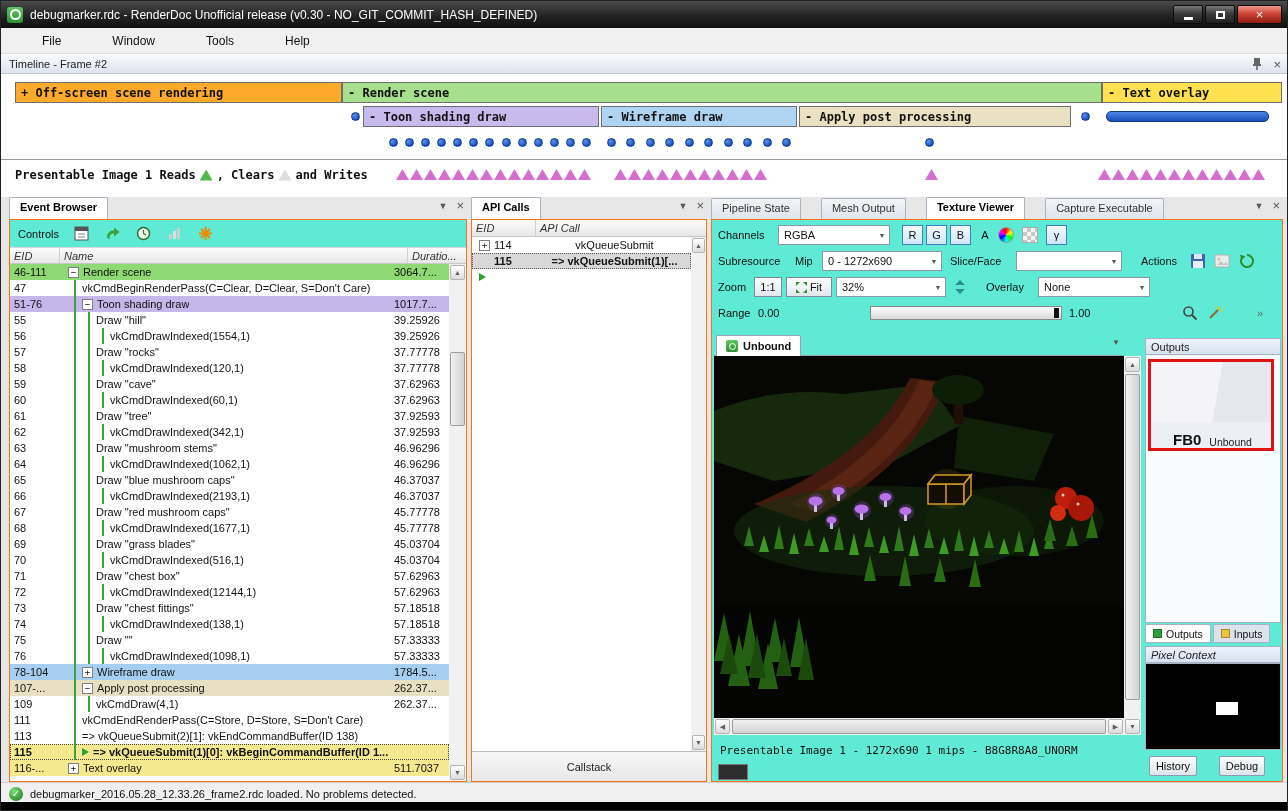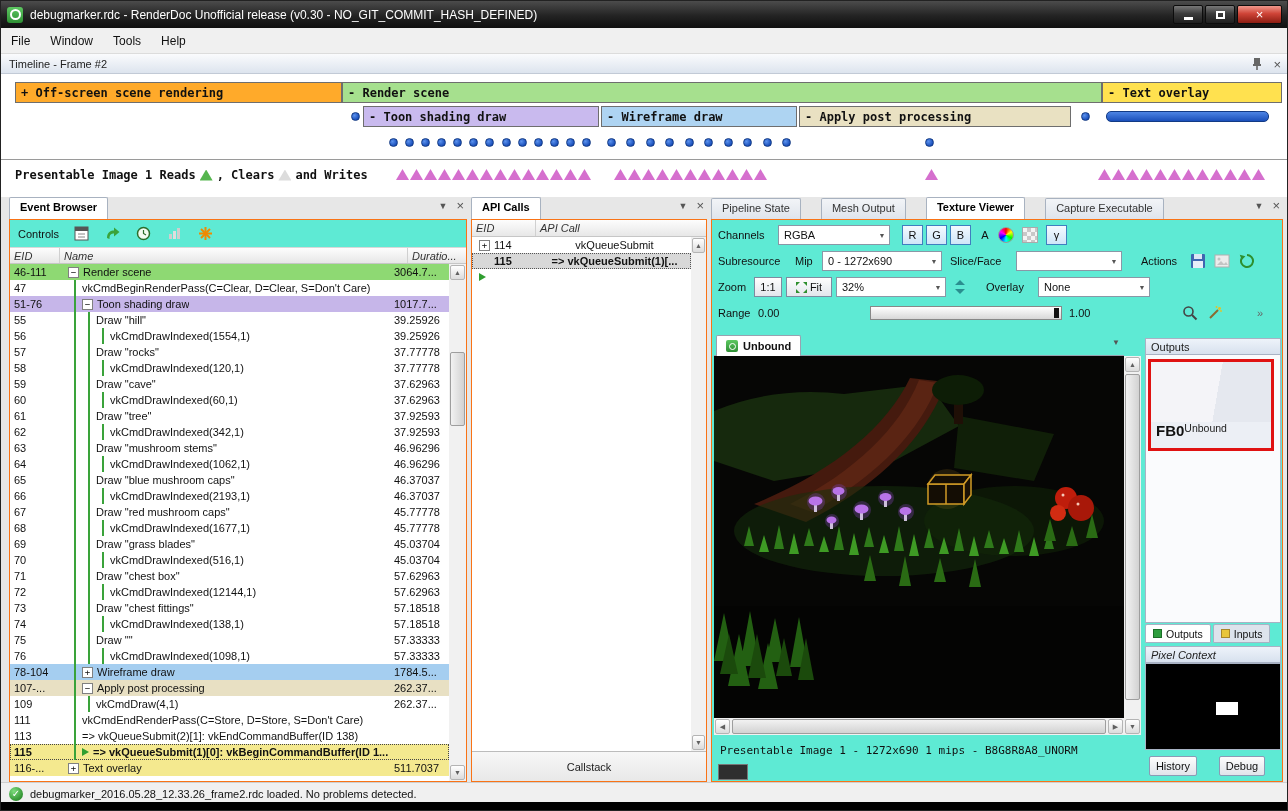--- a/index.html
+++ b/index.html
@@ -19,21 +19,21 @@
   .logo::after { content:""; width:7px; height:7px; border:2px solid #fff; border-radius:50%; }
   .winbtns { position:absolute; right:5px; top:4px; display:flex; gap:2px; }
   .wbtn { width:30px; height:19px; border:1px solid #0c0c0c; border-radius:2px; color:#fff;
     background:linear-gradient(#787878,#3c3c3c 45%,#1e1e1e); display:flex; align-items:center; justify-content:center; font-size:11px; }
   .wbtn .mingl { width:9px; height:3px; background:#fff; margin-top:7px; }
   .wbtn .maxgl { width:9px; height:8px; border:2px solid #fff; }
   .wbtn.close { width:45px; background:linear-gradient(#f0988c,#cf4437 45%,#8c1d12); font-size:13px; }
   
   .menubar { position:absolute; top:27px; left:0; right:0; height:26px; background:#f0f0f0;
     border-bottom:1px solid #dcdcdc; display:flex; align-items:center; font-size:12px; }
-  .menu-item { padding:4px 10px; }
+  .menu-item { padding:4px 10px;margin-left:31px; }
   
   .tl-header { position:absolute; top:53px; left:0; right:0; height:20px;
     background:linear-gradient(#fafbfd,#dde4ee); border-bottom:1px solid #c2cad6;
     display:flex; align-items:center; padding-left:8px; color:#222; }
   .tl-hicons { position:absolute; right:6px; top:3px; display:flex; gap:10px; align-items:center; color:#555; }
   .tl-body { position:absolute; top:73px; left:0; right:0; height:123px; background:#fff; border-bottom:1px solid #8a8a8a; }
   .tl-bar { position:absolute; height:21px; border:1px solid #6e6e6e;
     font:700 12px "DejaVu Sans Mono", monospace; display:flex; align-items:center;
     padding:0 5px; white-space:nowrap; overflow:hidden; }
   .b-off  { left:14px;  top:8px;  width:327px; background:#ffaa2a; }
@@ -152,21 +152,21 @@
   .tv-status { position:absolute; left:8px; top:524px; font:11px "DejaVu Sans Mono", monospace; color:#111; }
   .tv-swatch { position:absolute; left:6px; top:544px; width:30px; height:16px; background:#2e2e2e; border:1px solid #777; }
   
   .side { position:absolute; left:433px; width:136px; }
   .side-head { height:17px; background:linear-gradient(#eef3fa,#d7e1ee); border:1px solid #a8b2c4;
     display:flex; align-items:center; padding-left:5px; color:#222; }
   .out-head { top:118px; }
   .out-list { top:135px; height:268px; background:#fafbfd; border:1px solid #a8b2c4; border-top:none; }
   .fb-item { position:absolute; left:2px; top:4px; width:126px; height:92px; border:3px solid #e01212; background:#eceff5; }
   .fb-thumb { height:60px; background:linear-gradient(100deg,#f4f4f8 0 55%,#e5e8ef 55%); }
-  .fb-label { height:26px; display:flex; align-items:flex-start; padding:0 5px; }
+  .fb-label { height:26px; display:flex; align-items:flex-end; padding:0 22px; gap:8px; }
   .fb-name { font-size:15px; font-weight:700; }
   .fb-status { font-size:10.5px; color:#222; }
   .side-tabs { position:absolute; left:433px; top:404px; display:flex; gap:2px; }
   .side-tab { height:19px; padding:2px 7px; font-size:10.5px; border:1px solid #a8b2c4;
     display:flex; gap:4px; align-items:center; background:#dde3ec; border-radius:2px 2px 0 0; }
   .side-tab.active { background:#fff; }
   .sq { width:9px; height:9px; flex:none; }
   .sq-green { background:#2e9e3e; border:1px solid #1c6e28; }
   .sq-yellow { background:#e8c53a; border:1px solid #a8862a; }
   .pc-head { top:426px;font-style:italic; }

